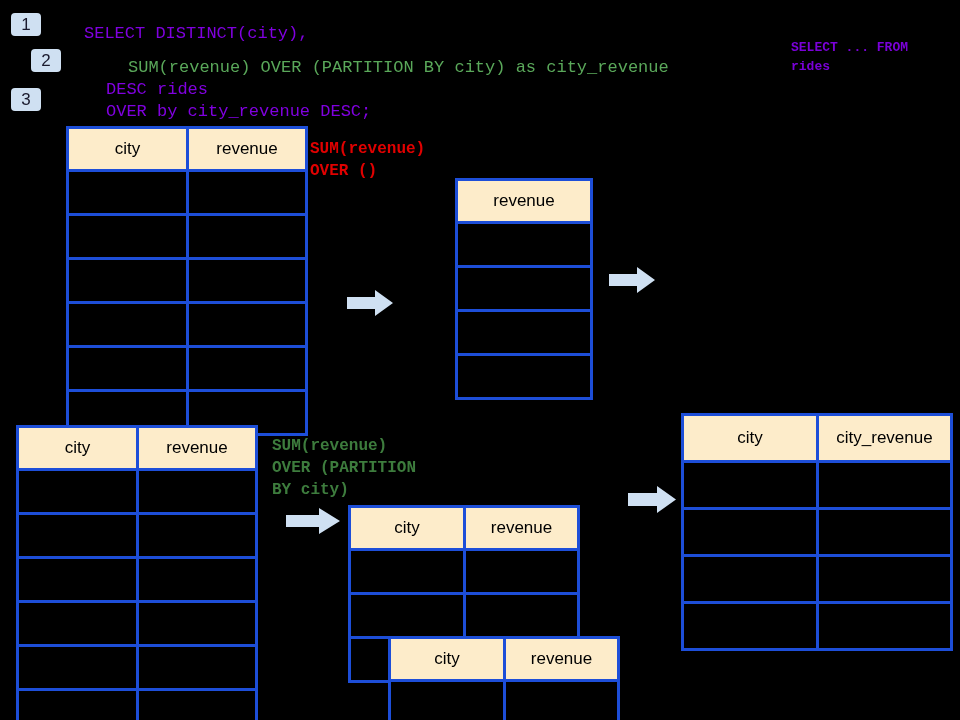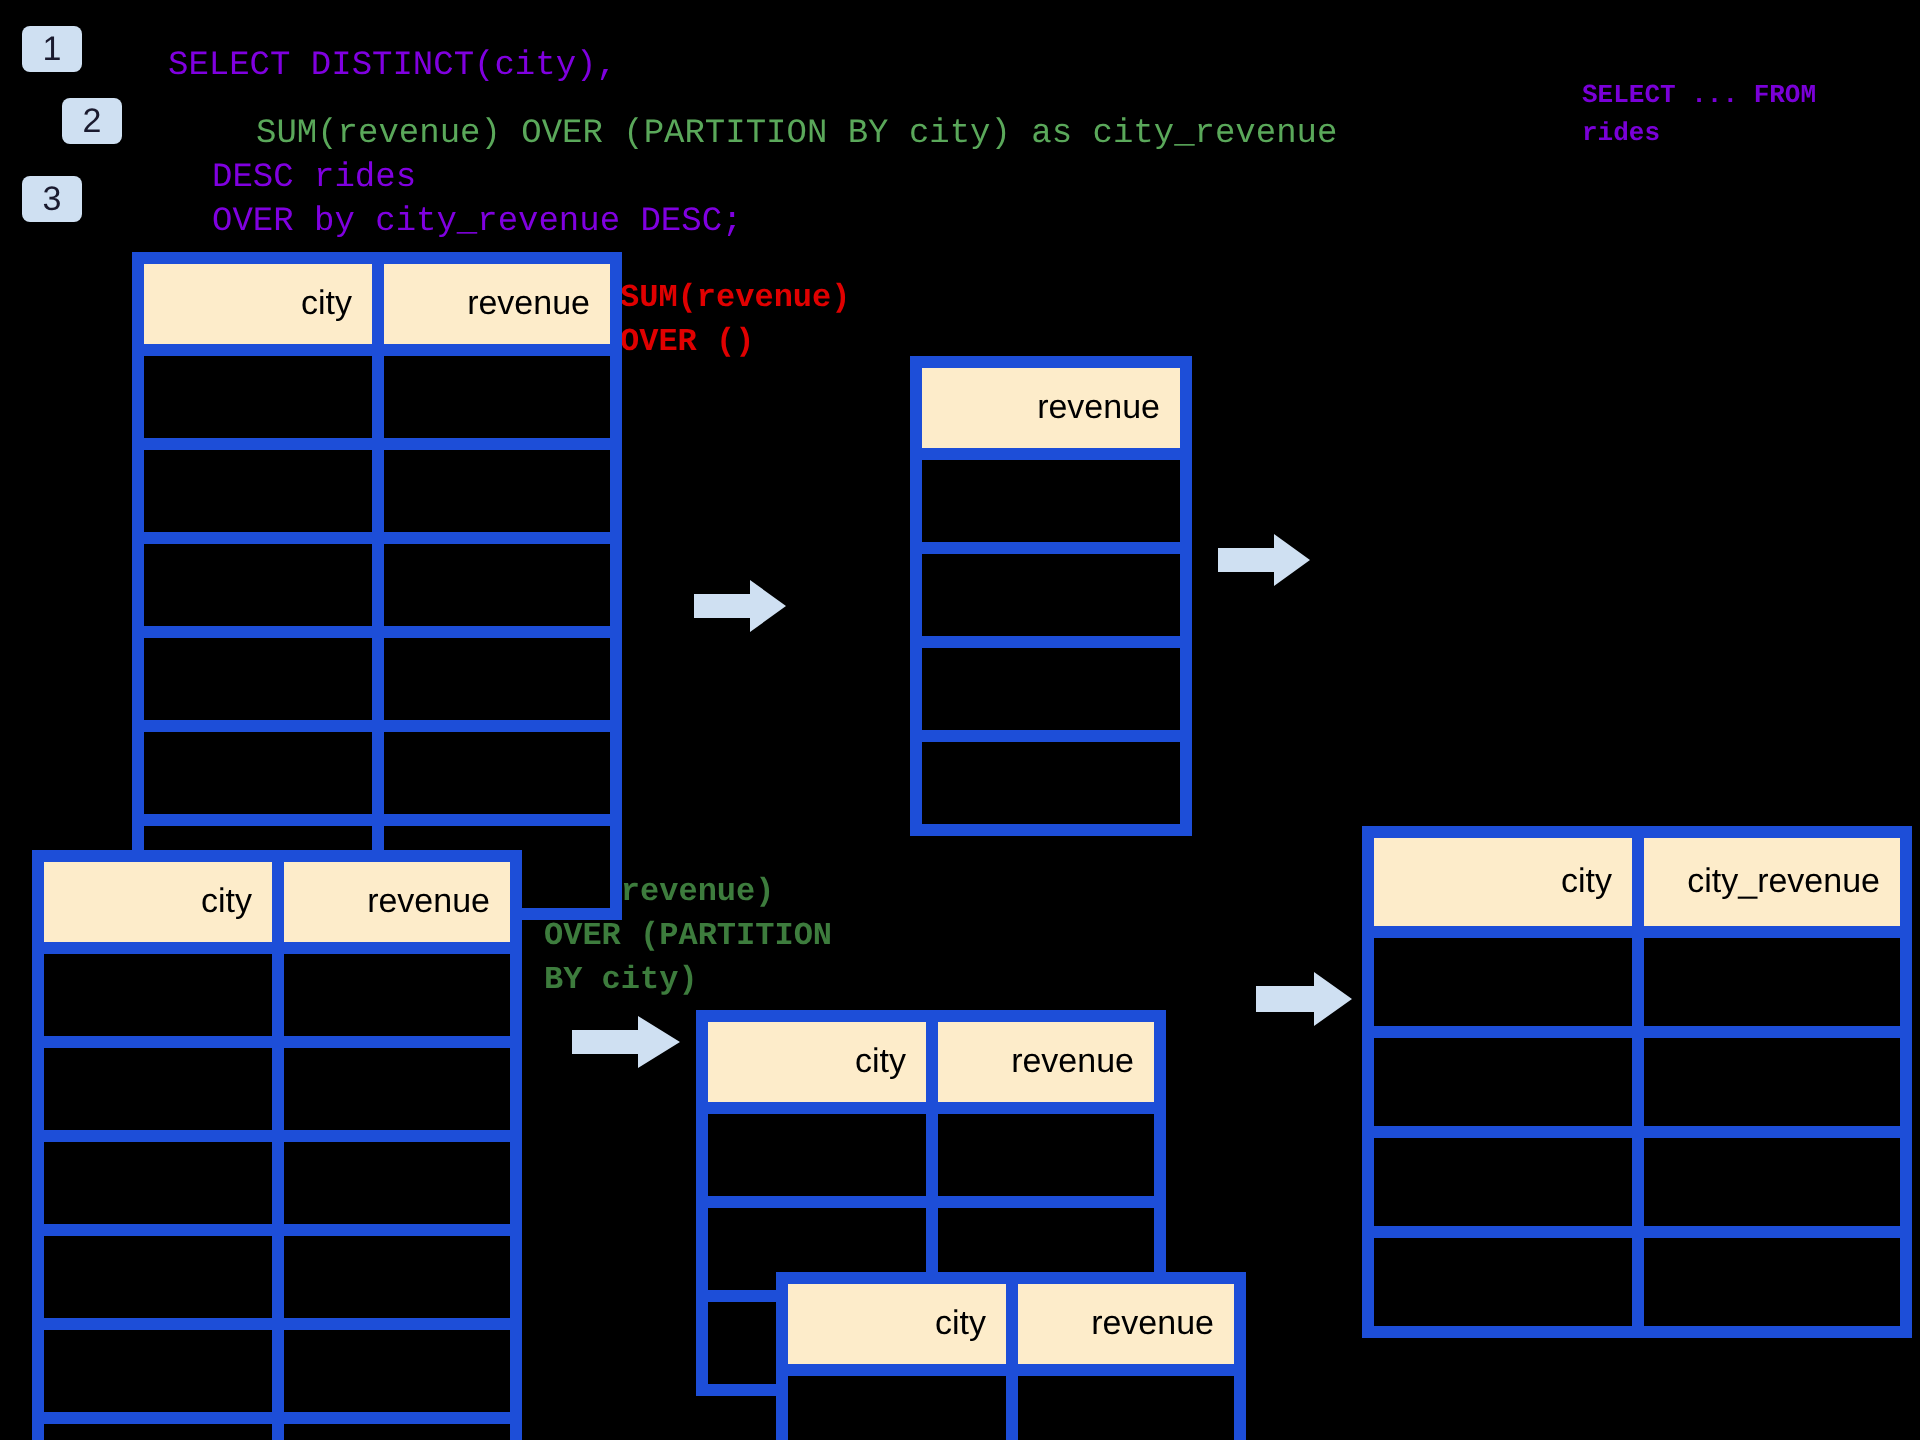--- a/index.html
+++ b/index.html
@@ -66,25 +66,25 @@
   .label-green { color: #3d7c3d; }
 
   
   .tbl {
     position: absolute;
     border-collapse: collapse;
     background: #000000;
     table-layout: fixed;
   }
   .tbl th, .tbl td {
-    border: 6px solid #1d4ed8;
+    border: 3px solid #1d4ed8;
     padding: 0;
     margin: 12px;
     font-weight: normal;
-    text-align: right;
+    text-align: center;
   }
   .tbl th {
     background: #fdecca;
     color: #000000;
     font-family: "Liberation Sans", sans-serif;
     font-size: 17px;
     padding: 0 10px;
   }
   .tbl td {
     background: #000000;

